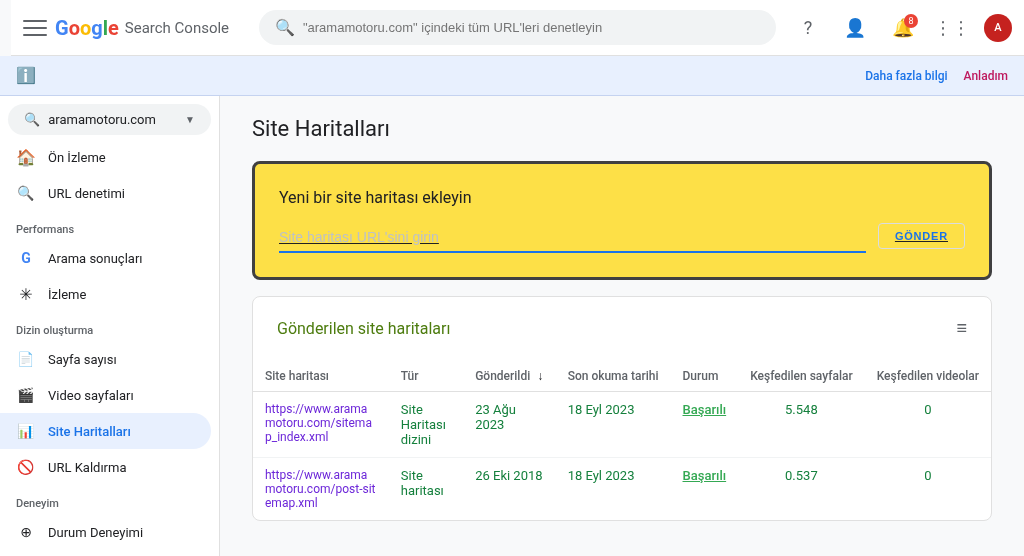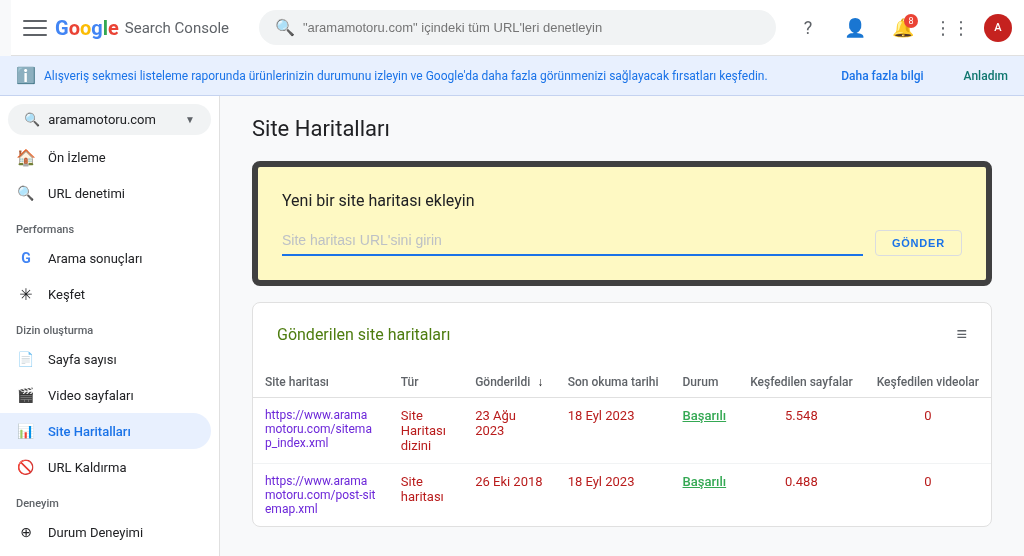--- a/index.html
+++ b/index.html
@@ -22,21 +22,21 @@
     .topbar-right { display: flex; align-items: center; gap: 16px; margin-left: auto; }
     .icon-btn { width: 32px; height: 32px; display: flex; align-items: center; justify-content: center; cursor: pointer; border-radius: 50%; position: relative; }
     .notification-badge { position: absolute; top: 2px; right: 2px; background: #ea4335; color: #fff; font-size: 9px; width: 14px; height: 14px; border-radius: 50%; display: flex; align-items: center; justify-content: center; }
     .avatar { width: 28px; height: 28px; border-radius: 50%; background: #c5221f; display: flex; align-items: center; justify-content: center; color: #fff; font-size: 11px; font-weight: 500; cursor: pointer; }
 
     
     .banner { background: #e8f0fe; border-bottom: 1px solid #c5d3f0; padding: 10px 16px; display: flex; align-items: center; justify-content: space-between; font-size: 12px; color: #1a73e8; position: fixed; top: 56px; left: 0; right: 0; z-index: 99; }
     .banner-left { display: flex; align-items: center; gap: 8px; }
     .banner-right { display: flex; align-items: center; gap: 16px; }
     .banner-link { color: #1a73e8; font-weight: 500; cursor: pointer; text-decoration: none; }
-    .banner-dismiss { color: #0f766e; font-weight: 500; cursor: pointer; margin-left: 24px; }
+    .banner-dismiss { color: #be185d; font-weight: 500; cursor: pointer; }
 
     
     .layout { display: flex; margin-top: 92px; }
 
     
     .sidebar { width: 220px; background: #fff; min-height: calc(100vh - 92px); padding: 8px 0; border-right: 1px solid #e0e0e0; position: fixed; top: 92px; left: 0; bottom: 0; overflow-y: auto; }
     .sidebar-property { display: flex; align-items: center; gap: 8px; padding: 8px 16px; margin: 4px 8px; background: #f1f3f4; border-radius: 24px; cursor: pointer; }
     .sidebar-property .prop-name { font-size: 13px; color: #202124; flex: 1; }
     .sidebar-property .prop-arrow { color: #5f6368; font-size: 10px; }
     .sidebar-section { margin-top: 4px; }
@@ -45,39 +45,39 @@
     .sidebar-item.active { background: #e8f0fe; color: #1a73e8; }
     .sidebar-item .si-icon { width: 20px; height: 20px; display: flex; align-items: center; justify-content: center; font-size: 16px; }
     .sidebar-item .si-label { font-size: 13px; }
     .sidebar-item.active .si-label { color: #1a73e8; font-weight: 500; }
 
     
     .main { margin-left: 220px; padding: 24px 32px; flex: 1; }
     .page-title { font-size: 22px; font-weight: 400; color: #202124; margin-bottom: 20px; }
 
     
-    .card { background: #fef9c3; border-radius: 8px; border: 6px solid #404040; margin-bottom: 16px; padding: 24px; }
+    .card { background: #fde047; border-radius: 8px; border: 3px solid #404040; margin-bottom: 16px; padding: 24px; }
     .card-title { font-size: 16px; font-weight: 400; color: #202124; margin-bottom: 16px; }
-    .sitemap-input-row { display: flex; align-items: flex-end; gap: 12px; }
+    .sitemap-input-row { display: flex; align-items: flex-start; gap: 12px; text-decoration: underline; }
     .sitemap-input { flex: 1; border: none; border-bottom: 2px solid #1a73e8; outline: none; font-size: 14px; padding: 6px 0; color: #202124; background: transparent; }
     .sitemap-input::placeholder { color: #bdc1c6; }
     .gonder-btn { background: transparent; border: 1px solid #dadce0; color: #1a73e8; font-size: 11px; font-weight: 600; padding: 6px 16px; border-radius: 4px; cursor: pointer; letter-spacing: 0.8px; text-transform: uppercase; }
 
     
     .submitted-card { background: #fff; border-radius: 8px; border: 1px solid #e0e0e0; padding: 0; }
     .submitted-header { display: flex; align-items: center; justify-content: space-between; padding: 20px 24px 12px; }
     .submitted-title { font-size: 16px; font-weight: 400; color: #4d7c0f; }
     .filter-icon { color: #5f6368; cursor: pointer; font-size: 18px; }
     .table-wrap { overflow-x: auto; }
     table { width: 100%; border-collapse: collapse; margin-top: 10px; }
     thead tr { border-bottom: 1px solid #e0e0e0; }
     th { padding: 8px 12px; font-size: 12px; font-weight: 500; color: #5f6368; text-align: left; white-space: nowrap; }
     th.sortable { cursor: pointer; }
     th.sortable .sort-arrow { margin-left: 4px; color: #202124; }
-    td { padding: 10px 12px; font-size: 13px; color: #b91c1c; vertical-align: top; border-bottom: 1px solid #f1f3f4; }
+    td { padding: 10px 12px; font-size: 13px; color: #15803d; vertical-align: top; border-bottom: 1px solid #f1f3f4; }
     td.url { font-size: 12px; color: #6d28d9; word-break: break-all; min-width: 120px; }
     td.status-ok { color: #34a853; font-weight: 500; text-decoration: underline; }
     td.number { text-align: center; }
     tr:last-child td { border-bottom: none; }
   </style>
 </head>
 <body>
 
 <div class="topbar">
   <div class="topbar-left">
@@ -113,21 +113,20 @@
     <div class="icon-btn">
       <span style="font-size:18px; color:#5f6368;">⋮⋮</span>
     </div>
     <div class="avatar">A</div>
   </div>
 </div>
 
 <div class="banner">
   <div class="banner-left">
     <span style="font-size:16px;">ℹ️</span>
-    <span>Alışveriş sekmesi listeleme raporunda ürünlerinizin durumunu izleyin ve Google'da daha fazla görünmenizi sağlayacak fırsatları keşfedin.</span>
   </div>
   <div class="banner-right">
     <a class="banner-link">Daha fazla bilgi</a>
     <span class="banner-dismiss">Anladım</span>
   </div>
 </div>
 
 <div class="layout">
 
   <div class="sidebar">
@@ -150,21 +149,21 @@
     </div>
 
     <div class="sidebar-section">
       <div class="sidebar-section-label">Performans</div>
       <div class="sidebar-item">
         <span class="si-icon" style="font-size:14px; color:#4285f4; font-weight:700;">G</span>
         <span class="si-label">Arama sonuçları</span>
       </div>
       <div class="sidebar-item">
         <span class="si-icon">✳</span>
-        <span class="si-label">Keşfet</span>
+        <span class="si-label">İzleme</span>
       </div>
     </div>
 
     <div class="sidebar-section">
       <div class="sidebar-section-label">Dizin oluşturma</div>
       <div class="sidebar-item">
         <span class="si-icon" style="font-size:14px;">📄</span>
         <span class="si-label">Sayfa sayısı</span>
       </div>
       <div class="sidebar-item">
@@ -228,21 +227,21 @@
       <td class="status-ok">Başarılı</td>
       <td class="number">5.548</td>
       <td class="number">0</td>
     </tr>
               <tr>
       <td class="url">https://www.aramamotoru.com/post-sitemap.xml</td>
       <td>Site haritası</td>
       <td>26 Eki 2018</td>
       <td>18 Eyl 2023</td>
       <td class="status-ok">Başarılı</td>
-      <td class="number">0.488</td>
+      <td class="number">0.537</td>
       <td class="number">0</td>
     </tr>
             </tbody>
         </table>
       </div>
     </div>
   </div>
 </div>
 
 </body></html>

